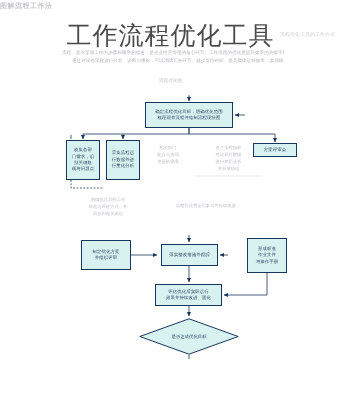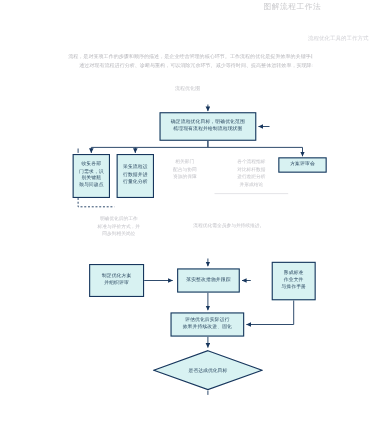--- a/index.html
+++ b/index.html
@@ -29,26 +29,27 @@
     top: 0;
     width: 341px;
     height: 92px;
   }
 
   .watermark-top {
     position: absolute;
     left: 0;
     top: 1px;
     width: 292px;
-    text-align: right;
+    text-align: left;
     font-size: 7px;
     color: #c9c9cc;
     letter-spacing: 0.5px;
     white-space: nowrap;
     overflow: hidden;
+    font-weight: bold;
   }
 
   .page-title {
     position: absolute;
     left: 0;
     top: 5px;
     width: 341px;
     text-align: center;
     font-size: 25px;
     line-height: 28px;
@@ -163,20 +164,21 @@
 </style>
 </head>
 <body>
 
 <div id="page">
 
   <div id="header">
 
     <div class="watermark-top">图解流程工作法</div>
 
+    <h1 class="page-title">工作流程优化工具</h1>
 
     <div class="watermark-right">流程优化工具的工作方式</div>
 
     <div class="subtitle-block">
       <div class="subtitle-line">流程，是对某项工作的步骤和顺序的描述，是企业经营管理的核心环节。工作流程的优化是提升效率的关键手段。</div>
       <div class="subtitle-line indent">通过对现有流程进行分析、诊断与重构，可以消除冗余环节、减少等待时间、提高整体运转效率，实现降本增效的目标。</div>
     </div>
 
     <div class="section-caption">流程优化图</div>
   </div>

